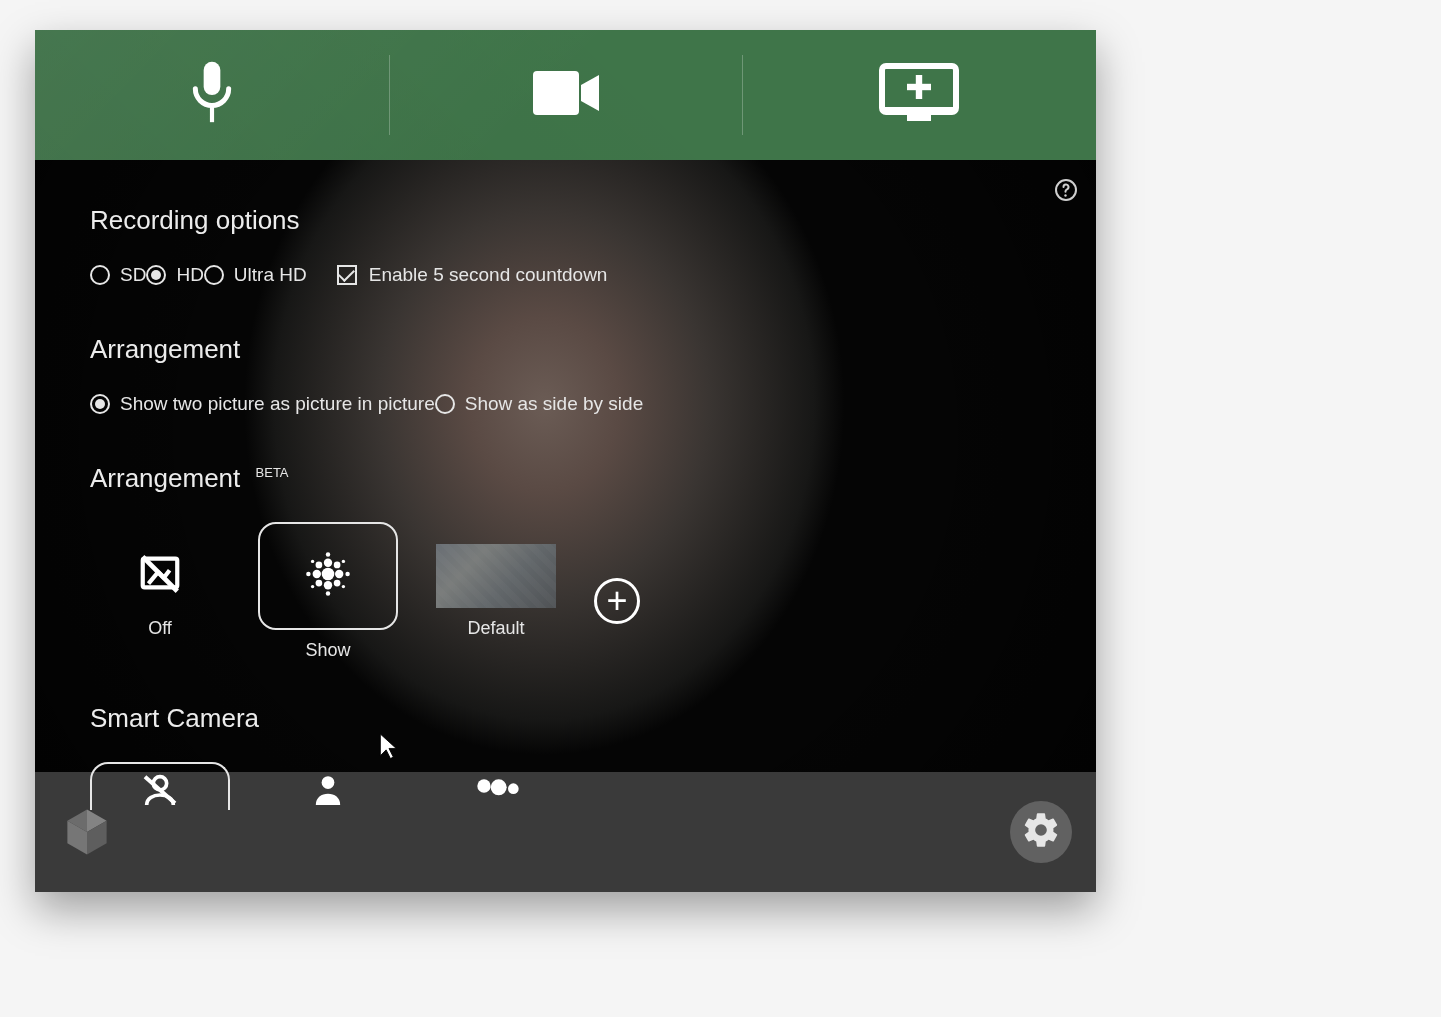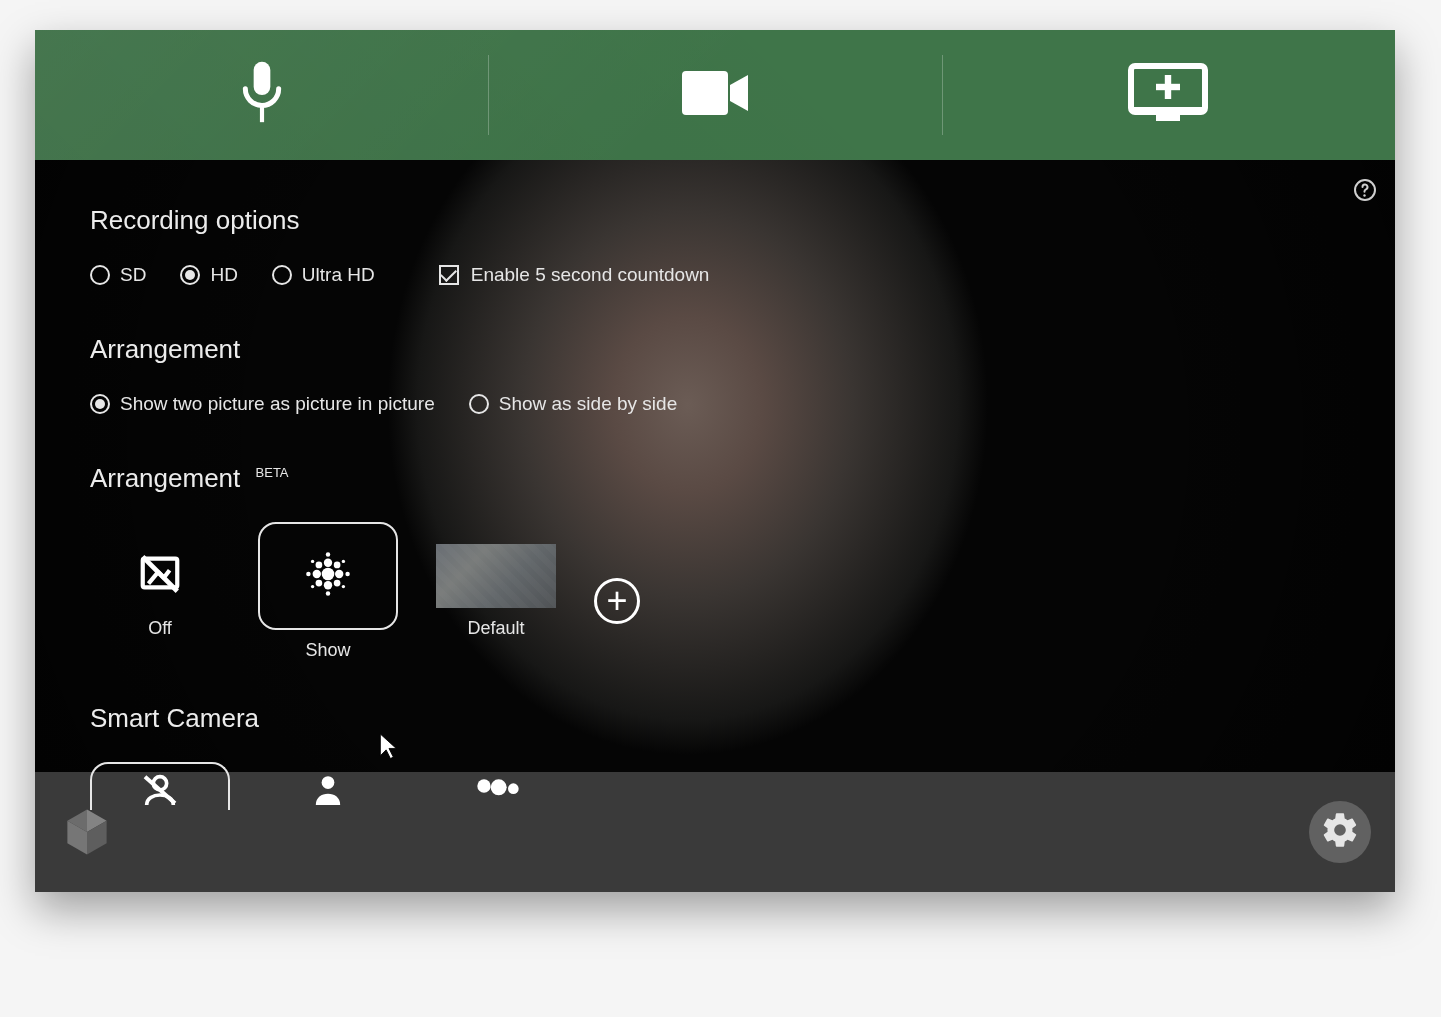--- a/index.html
+++ b/index.html
@@ -10,21 +10,21 @@
     font-family: "Segoe UI", Arial, sans-serif;
     color: #fff;
   }
   .outer-wrap {
     position: relative;
     width: 1441px;
     height: 1017px;
     padding: 30px 35px 60px 35px;
   }
   .window {
-    width: 1360px;
+    width: 1061px;
     height: 862px;
     background: #0ea5e9;
     position: relative;
     overflow: hidden;
     box-shadow: 0 18px 40px rgba(0,0,0,0.35);
   }
   
   .topbar {
     height: 130px;
     width: 100%;
@@ -92,21 +92,20 @@
   .sup-beta{
     font-size: 13px;
     vertical-align: super;
     margin-left: 8px;
     color: #e6e6e6;
   }
 
   .row {
     display: flex;
     align-items: center;
-    gap: 34px;
     margin-bottom: 48px;
   }
 
   .radio {
     display: inline-flex;
     align-items: center;
     gap: 10px;
     cursor: pointer;
     color: #e6e6e6;
     font-size: 19px;

